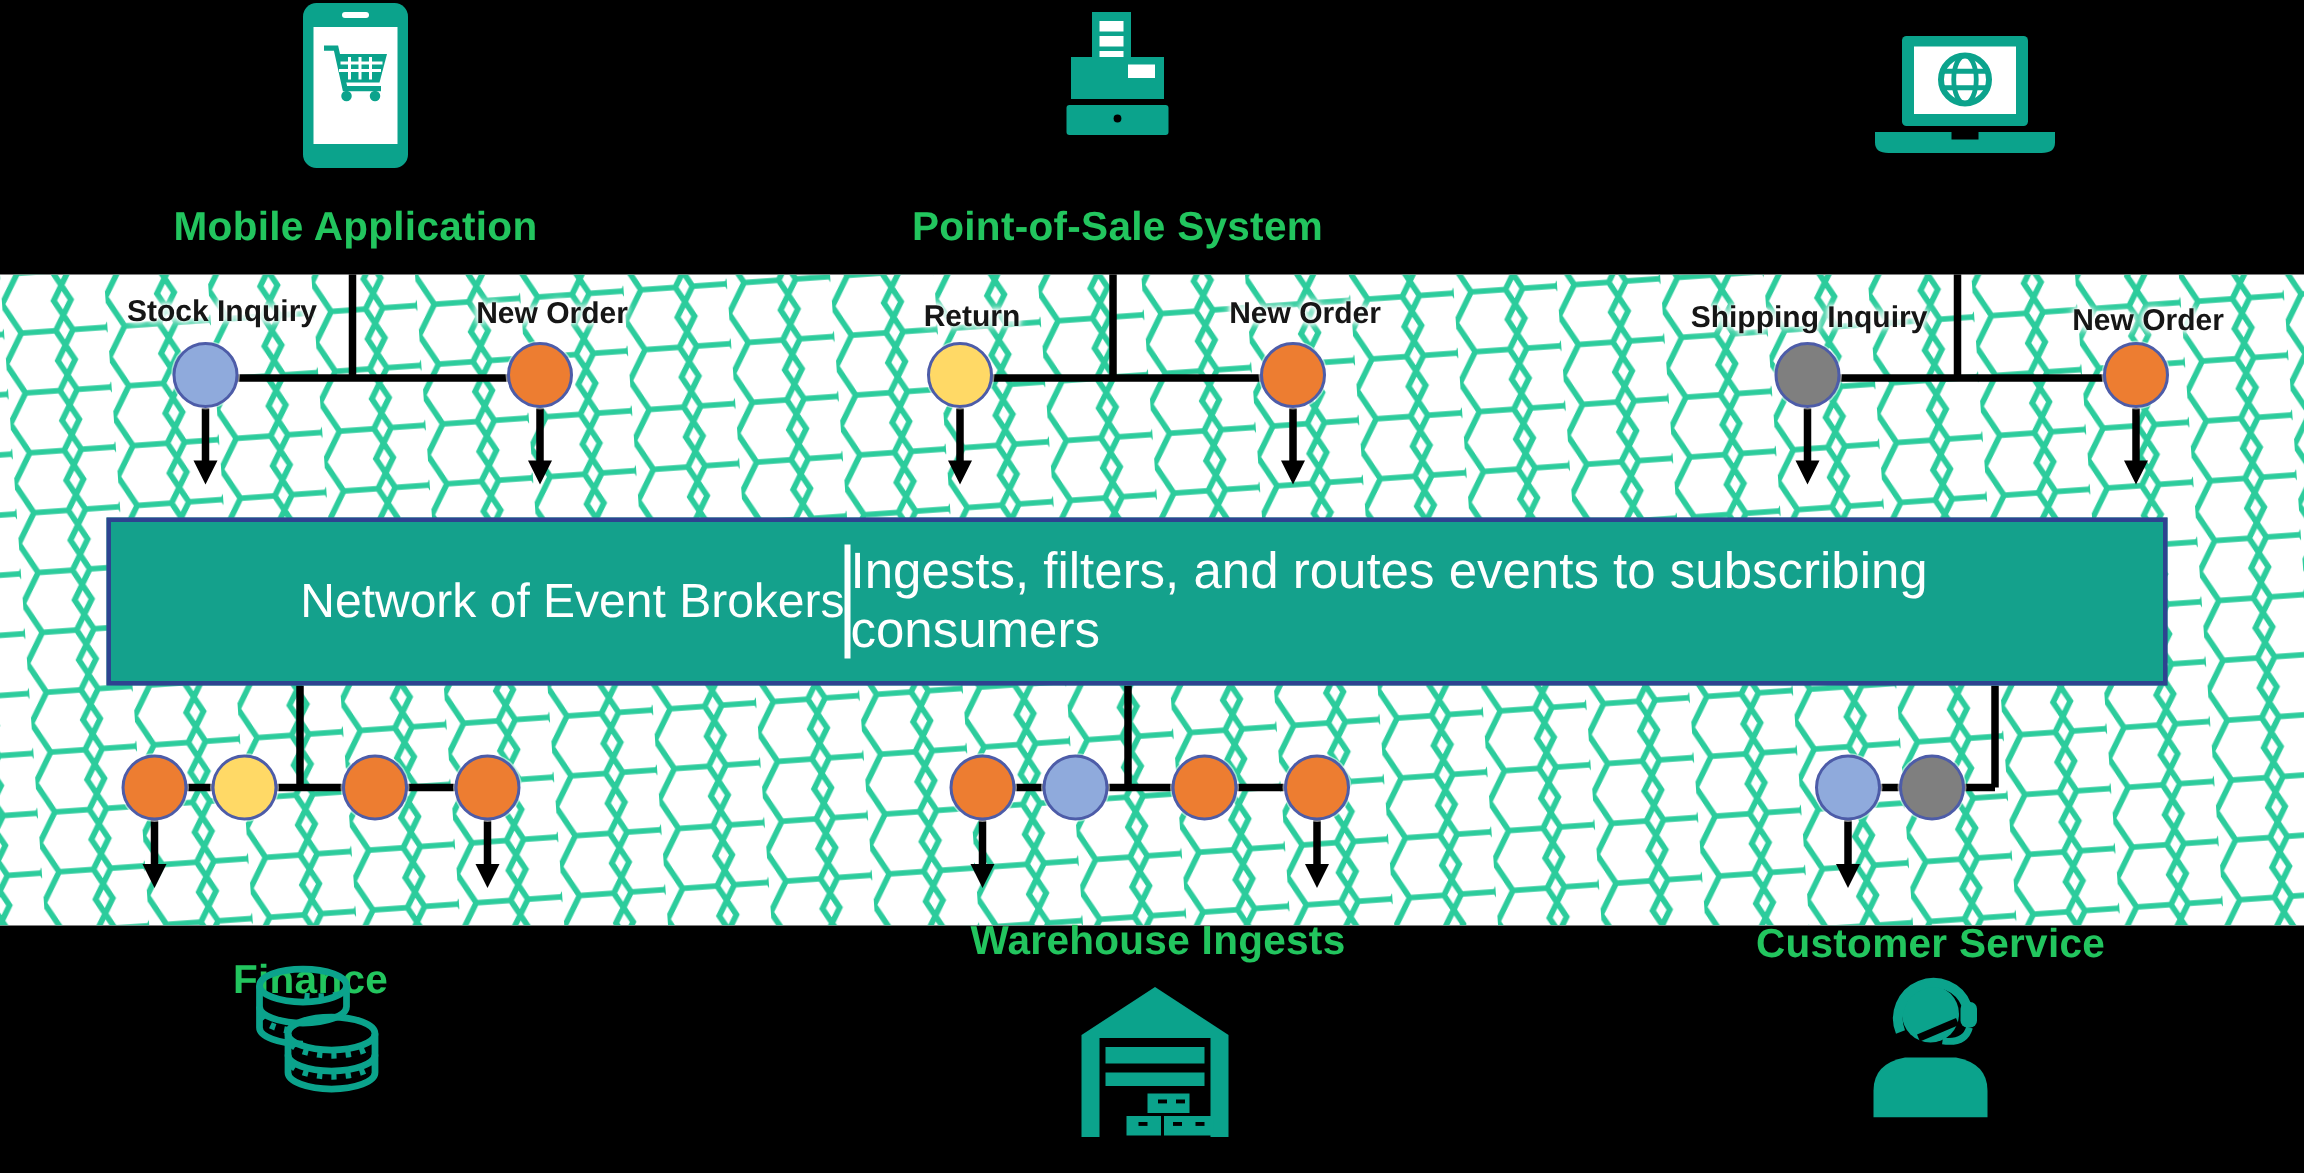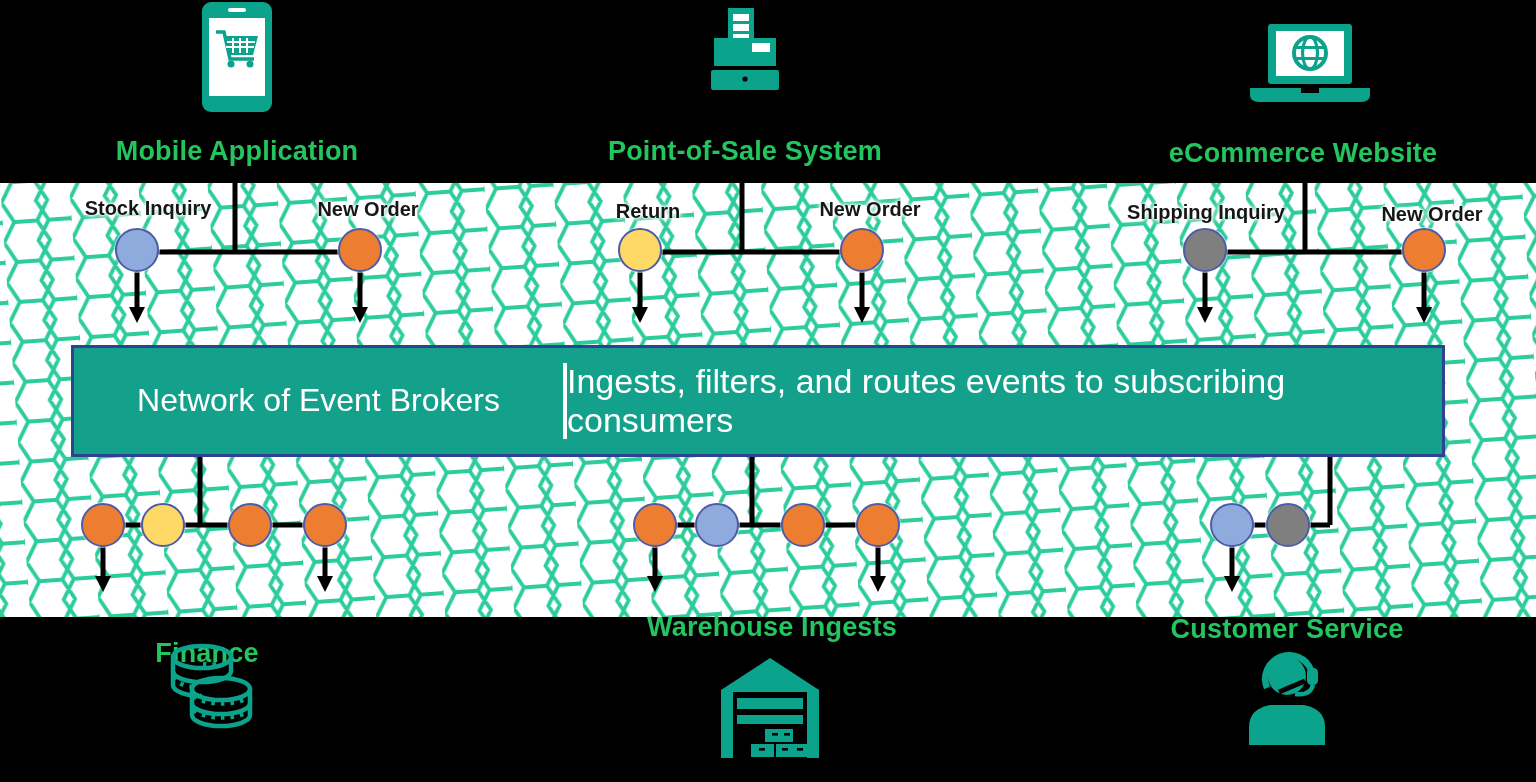--- a/index.html
+++ b/index.html
@@ -19,21 +19,21 @@
        font-size:20px;font-weight:700;color:#161616;
        text-shadow:0 0 3px #fff,0 0 3px #fff,0 0 5px #fff,0 0 7px #fff;padding-left:14px;}
   
   .node-label{position:absolute;width:340px;text-align:center;z-index:5;
        font-size:27px;font-weight:700;color:#22c55e;letter-spacing:.2px;white-space:nowrap;}
   .node-icon{position:absolute;z-index:5;line-height:0;}
   
   .banner{position:absolute;left:71px;top:345px;width:1374px;height:112px;box-sizing:border-box;
        background:#14a18c;border:3px solid #2e4390;z-index:4;display:flex;align-items:stretch;}
   .banner-left{width:489px;display:flex;flex-direction:column;justify-content:center;
-       align-items:center;color:#fff;font-size:32px;line-height:1.22;font-weight:400;}
+       align-items:flex-end;color:#fff;font-size:32px;line-height:1.22;font-weight:400;}
   .banner-divider{width:4px;background:#fff;align-self:center;height:76px;}
   .banner-right{flex:1;display:flex;align-items:center;justify-content:center;
        color:#fff;font-size:34px;font-weight:400;}
 </style>
 </head>
 <body>
 
 <div class="canvas">
 
   <div class="mesh-band">
@@ -135,21 +135,20 @@
       <rect x="32" y="7" width="68" height="45" fill="#fff"></rect>
       <g stroke="#0ba38c" fill="none">
         <circle cx="66" cy="29" r="16" stroke-width="4"></circle>
         <ellipse cx="66" cy="29" rx="7.5" ry="16" stroke-width="3.2"></ellipse>
         <path d="M50,23.5 H82 M50,34.5 H82" stroke-width="3.2"></path>
       </g>
       <path d="M6,64 H126 V71 Q126,78 117,78 H15 Q6,78 6,71 Z" fill="#0ba38c"></path>
       <rect x="57" y="64" width="18" height="5" fill="#000"></rect>
     </svg>
   </div>
-  <div class="node-label" style="left:1133px;top:138px">eCommerce Website</div>
 
   <div class="evt-label" style="left:141px;top:197px">Stock Inquiry</div>
   <div class="evt-label" style="left:361px;top:198px">New Order</div>
   <div class="evt-label" style="left:641px;top:200px">Return</div>
   <div class="evt-label" style="left:863px;top:198px">New Order</div>
   <div class="evt-label" style="left:1199px;top:201px">Shipping Inquiry</div>
   <div class="evt-label" style="left:1425px;top:203px">New Order</div>
 
   <div class="dot" style="left: 115px; top: 228px; background-color: rgb(143, 170, 220);"></div>
   <div class="dot" style="left: 338px; top: 228px; background-color: rgb(237, 125, 49);"></div>

